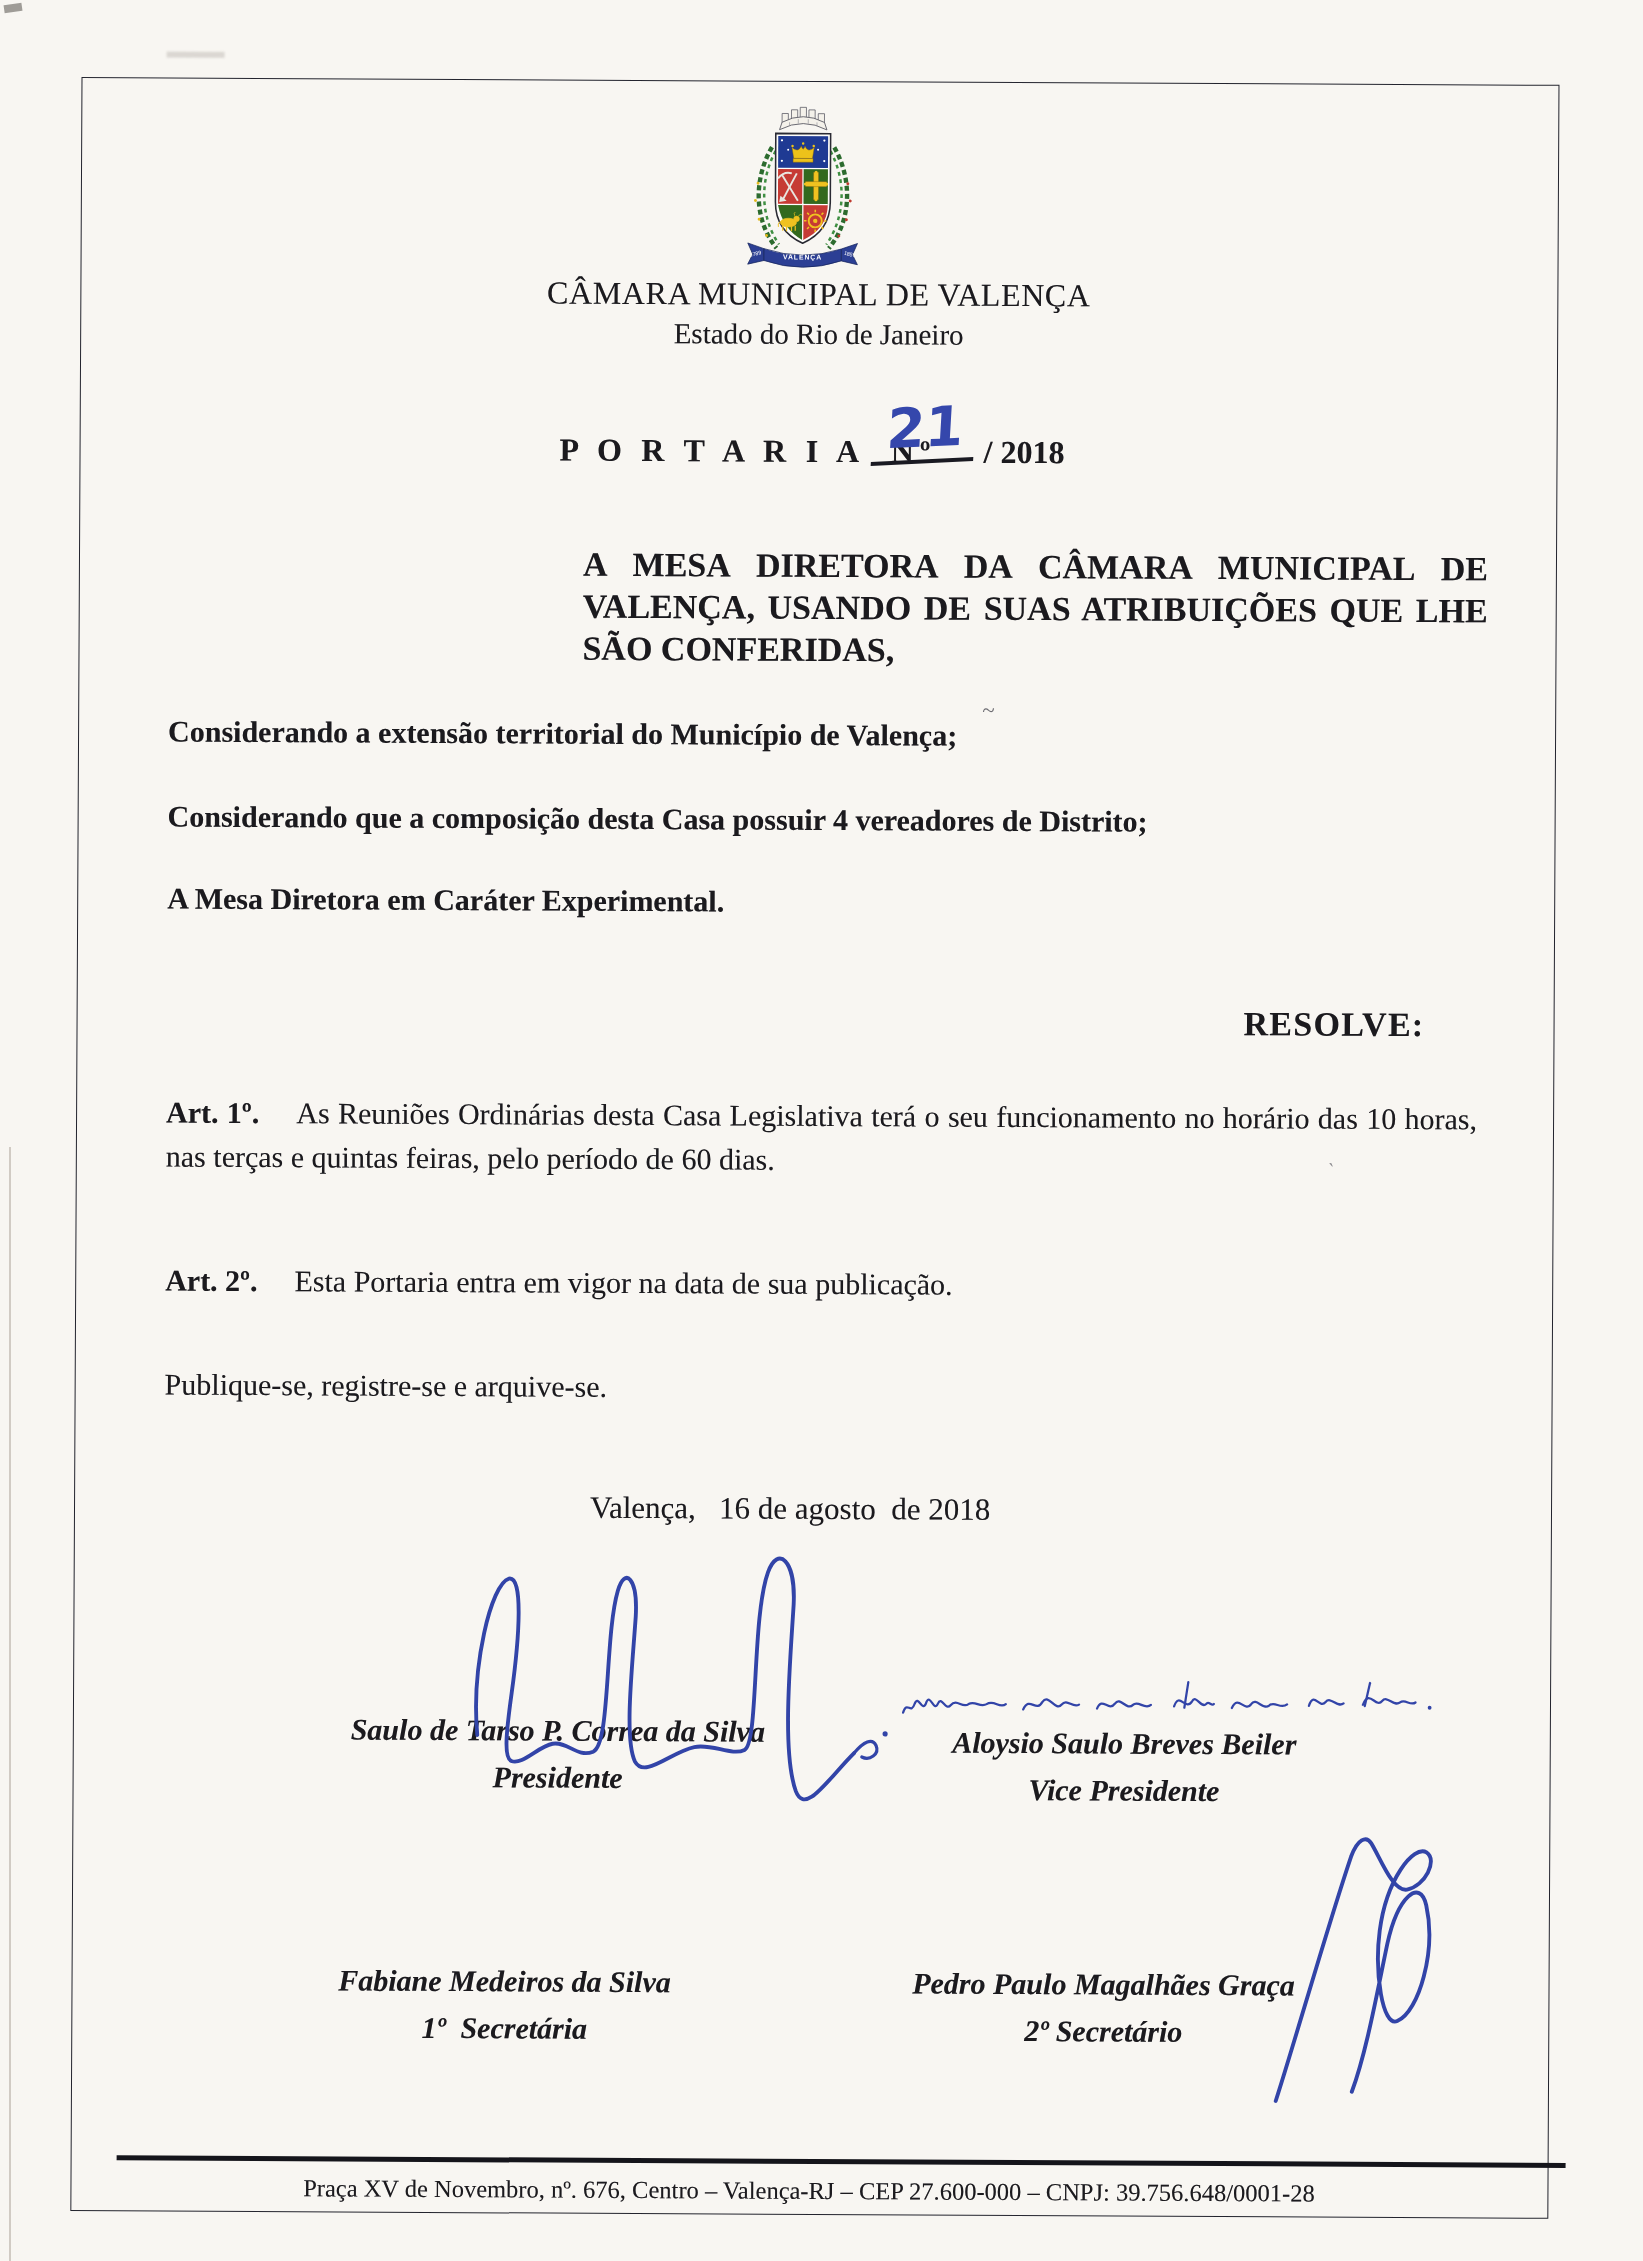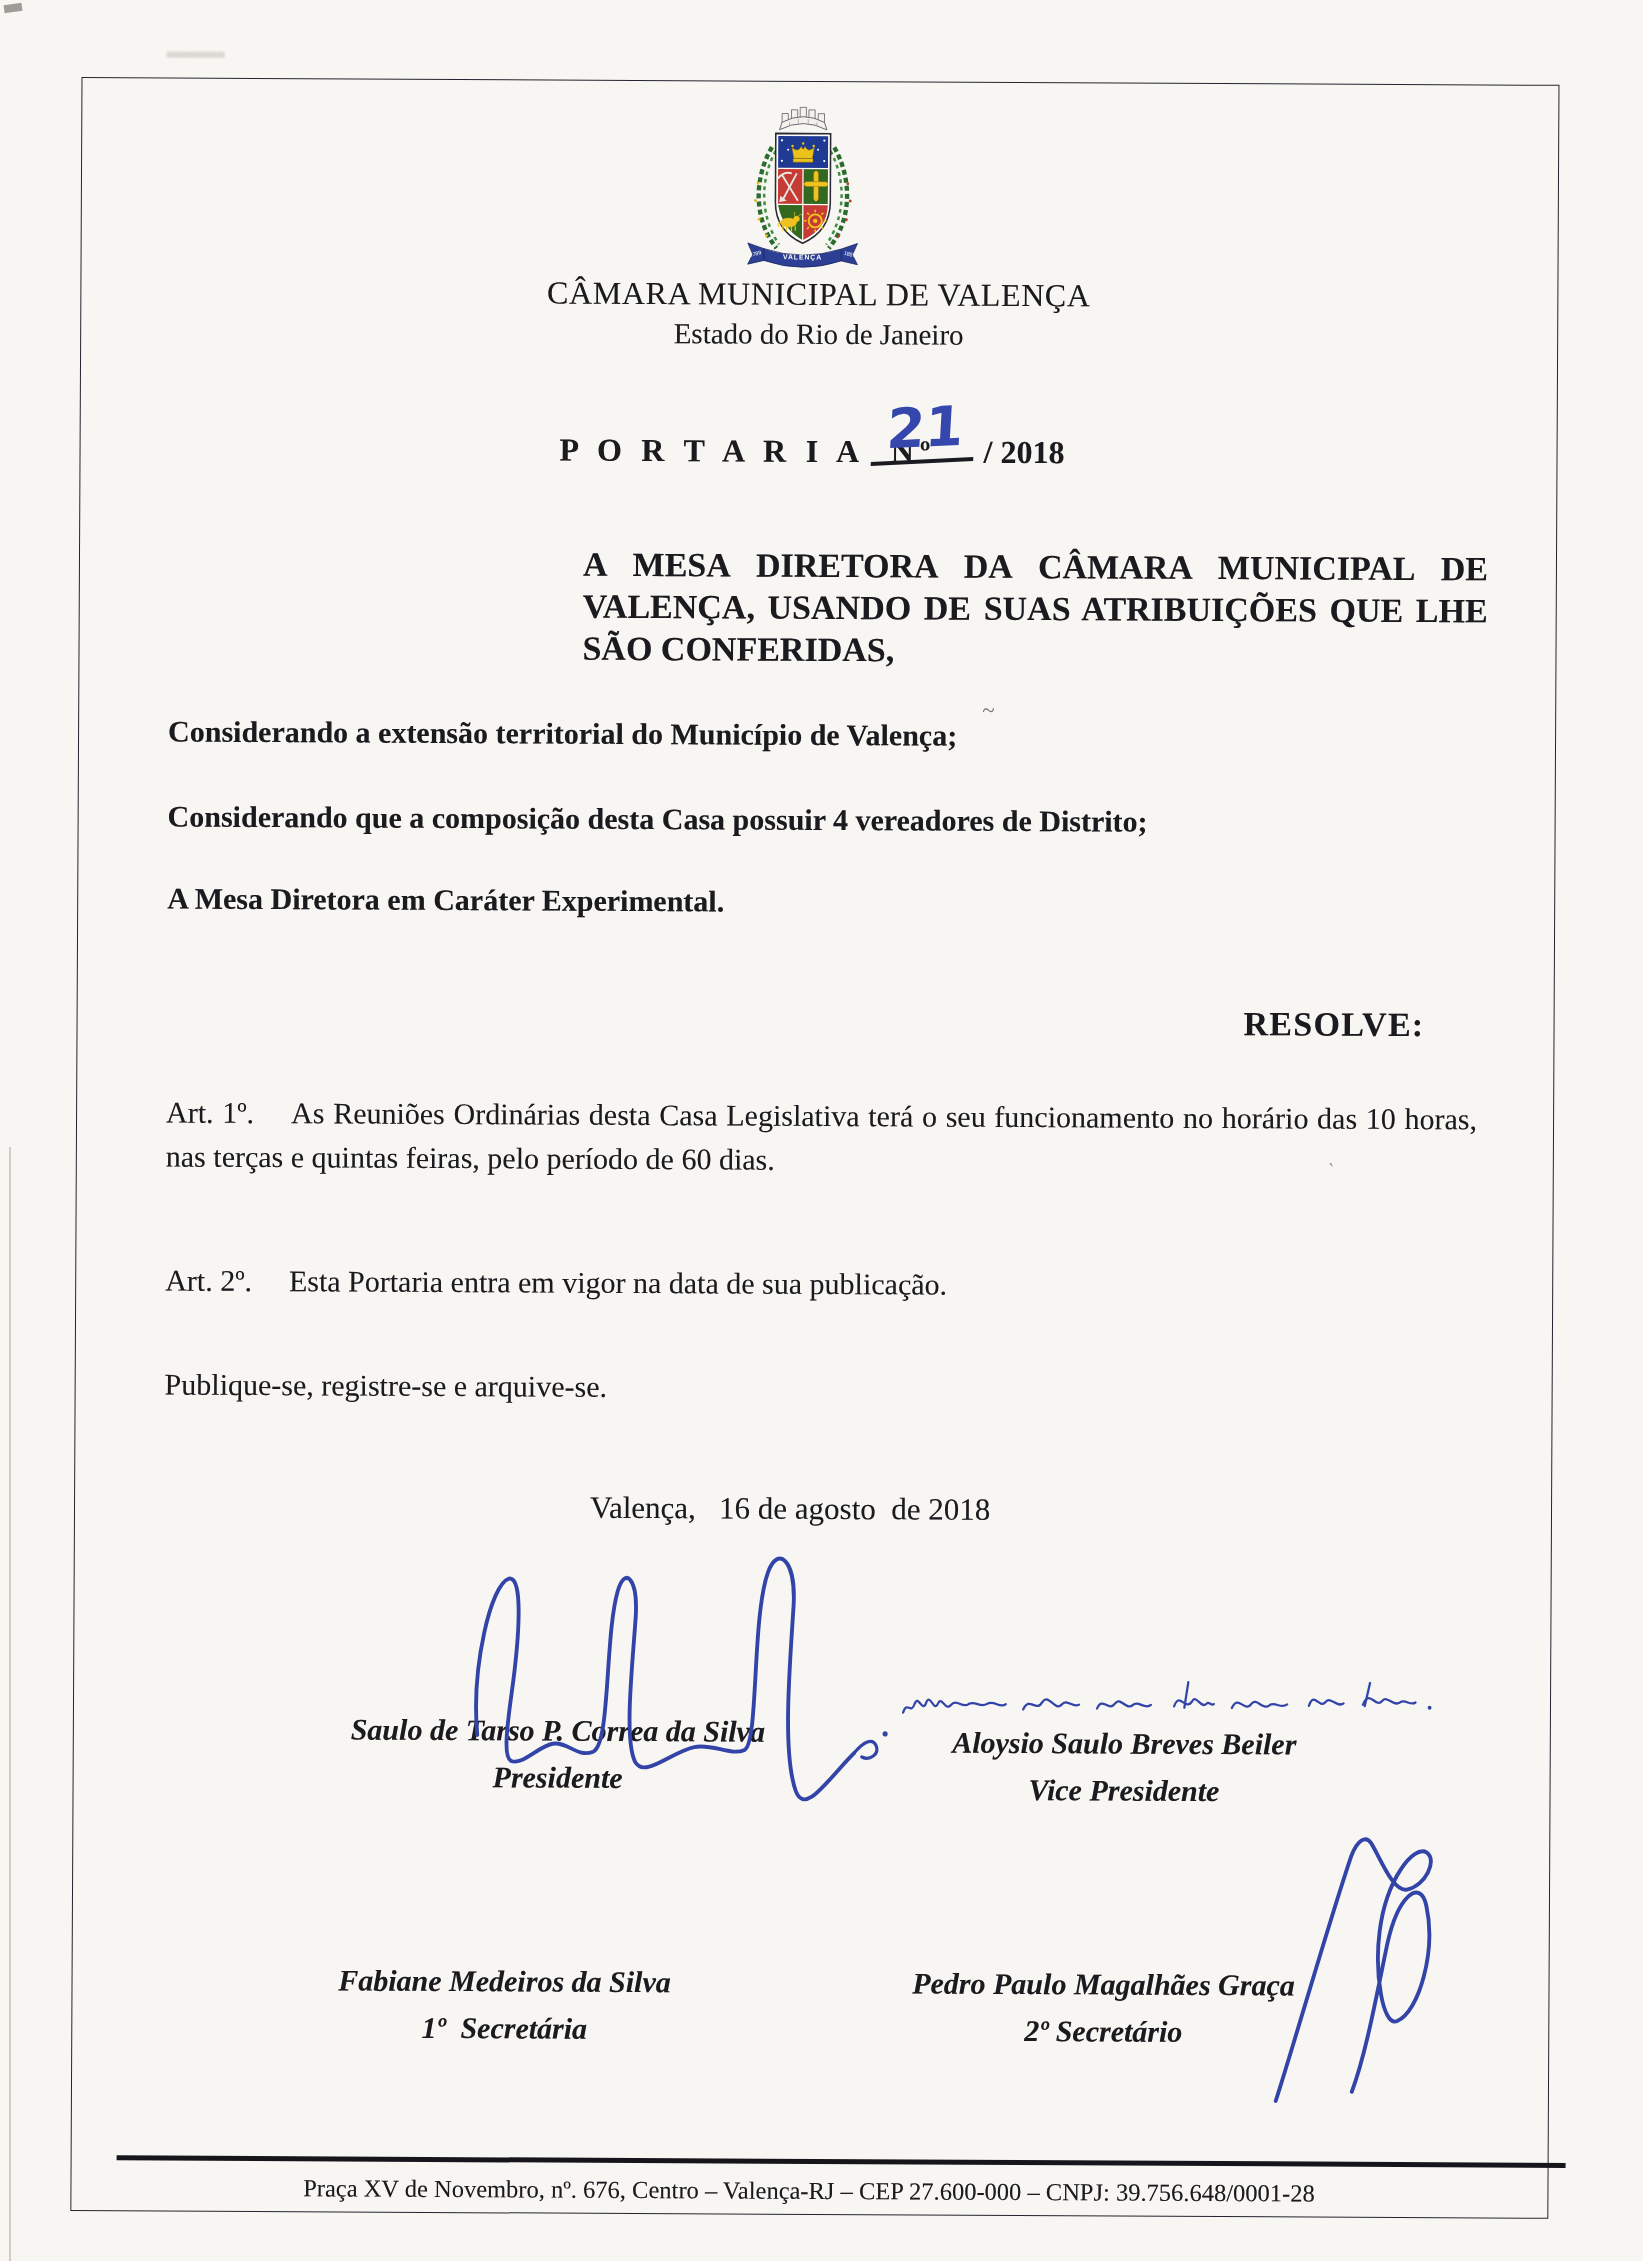--- a/index.html
+++ b/index.html
@@ -15,21 +15,21 @@
   .portaria-num{left:869px;top:401px;font-family:"DejaVu Sans",sans-serif;font-size:55px;line-height:.98;
       color:#3547ac;padding:0 11.6px 3.9px 14px;border-bottom:4.5px solid #1a1a22;
       transform:skewX(-6deg) rotate(-3deg);text-shadow:none;font-weight:bold;}
   .portaria-year{left:980px;top:433px;font-size:32px;font-weight:bold;white-space:pre;}
   .preamble{left:580px;top:545px;width:905px;font-size:34px;font-weight:bold;line-height:1.24;text-align:justify;}
   .consider{left:166px;width:1327px;font-size:30px;font-weight:bold;white-space:nowrap;}
   .c1{top:718px;} .c2{top:803px;} .c3{top:885px;}
   .resolve{left:166px;top:1003px;width:1258px;text-align:right;font-size:34px;font-weight:bold;letter-spacing:1.3px;}
   .article{left:166px;width:1311px;font-size:30px;line-height:1.45;text-align:justify;}
   .a1{top:1094px;} .a2{top:1262px;}
-  .article .alabel{font-weight:normal;margin-right:37px;}
+  .article .alabel{font-weight:bold;margin-right:37px;}
   .closing{left:166px;top:1371px;font-size:30px;}
   .dateline{left:592px;top:1491px;font-size:31px;white-space:pre;}
   .sigblock{text-align:center;}
   .sig-name{font-size:30px;font-weight:bold;font-style:italic;line-height:1;}
   .sig-role{font-size:30px;font-weight:bold;font-style:italic;line-height:1;margin-top:17px;white-space:pre;}
   .s1{left:303px;top:1717px;width:516px;}
   .s2{left:902px;top:1727px;width:451px;}
   .s3{left:290px;top:1968px;width:438px;}
   .s4{left:889px;top:1968px;width:438px;}
   .footer-rule{left:122px;top:2159px;width:1449px;height:4.5px;background:#15151b;}

